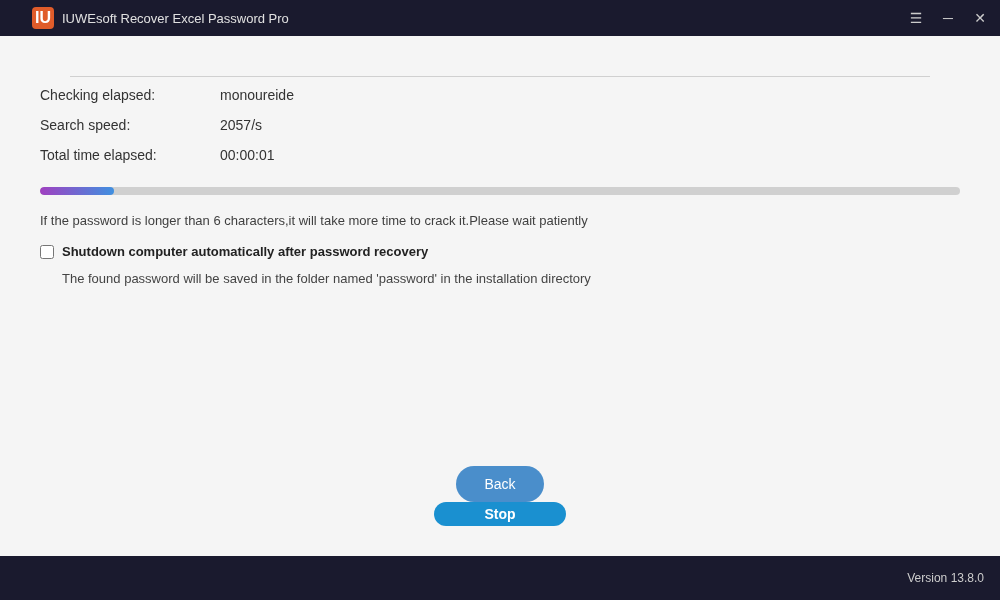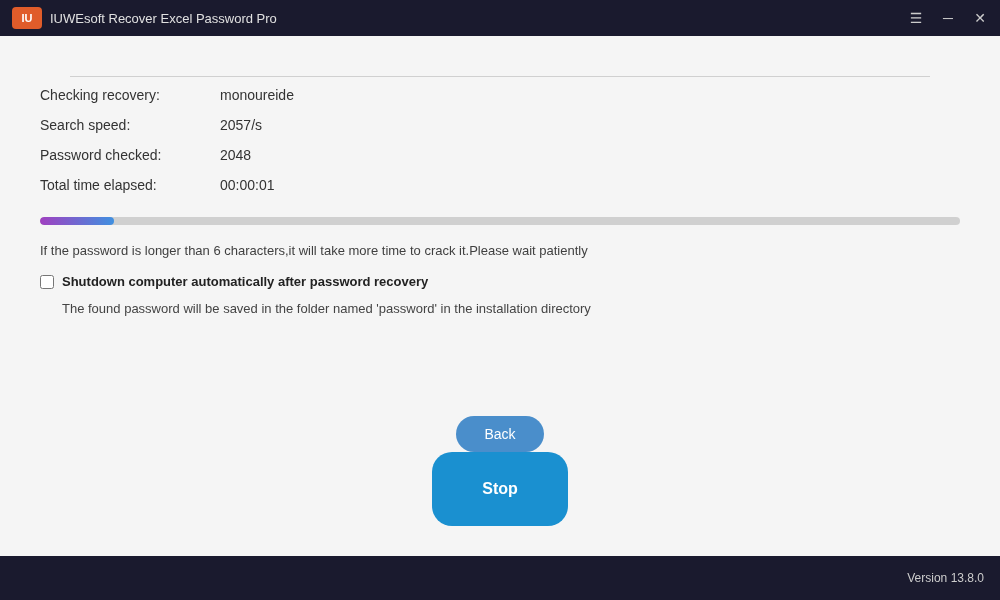--- a/index.html
+++ b/index.html
@@ -20,32 +20,33 @@
       color: #ffffff;
       height: 36px;
       display: flex;
       align-items: center;
       padding: 0 12px;
       flex-shrink: 0;
       user-select: none;
     }
 
     #titlebar-logo {
-      width: 30px;
+      width: 22px;
       height: 22px;
       background: #e05c2a;
       border-radius: 4px;
       display: flex;
       align-items: center;
       justify-content: center;
       color: white;
       font-weight: bold;
-      font-size: 11px;
+      font-size: 16px;
       margin-right: 8px;
       flex-shrink: 0;
+      margin-left: 20px;
     }
 
     #titlebar-title {
       font-size: 13px;
       color: #e0e0e0;
       flex: 1;
     }
 
     #titlebar-controls {
       display: flex;
@@ -171,22 +172,22 @@
       font-size: 14px;
       cursor: pointer;
       font-family: inherit;
     }
 
     .btn-stop {
       background: #1a90d0;
       color: white;
       border: none;
       border-radius: 20px;
-      padding: 28px 50px;
-      font-size: 16px;
+      padding: 4px 50px;
+      font-size: 14px;
       font-weight: bold;
       cursor: pointer;
       font-family: inherit;
     }
 
     
     #footer {
       background: #1a1a2e;
       height: 44px;
       display: flex;
@@ -215,33 +216,29 @@
     <span class="titlebar-btn">✕</span>
   </div>
 </div>
 
 <div id="main-content">
 
   <div id="top-divider"></div>
 
   <div style="margin-top: 10px;">
     <div class="info-row">
-      <span class="info-label">Checking recovery:</span>
+      <span class="info-label">Checking elapsed:</span>
       <span class="info-value">monoureide</span>
     </div>
 
     <div class="info-row">
       <span class="info-label">Search speed:</span>
       <span class="info-value">2057/s</span>
     </div>
 
-    <div class="info-row">
-      <span class="info-label">Password checked:</span>
-      <span class="info-value">2048</span>
-    </div>
 
     <div class="info-row">
       <span class="info-label">Total time elapsed:</span>
       <span class="info-value">00:00:01</span>
     </div>
   </div>
 
   <div id="progress-container">
     <div id="progress-bar" style="width: 8%;"></div>
   </div>

